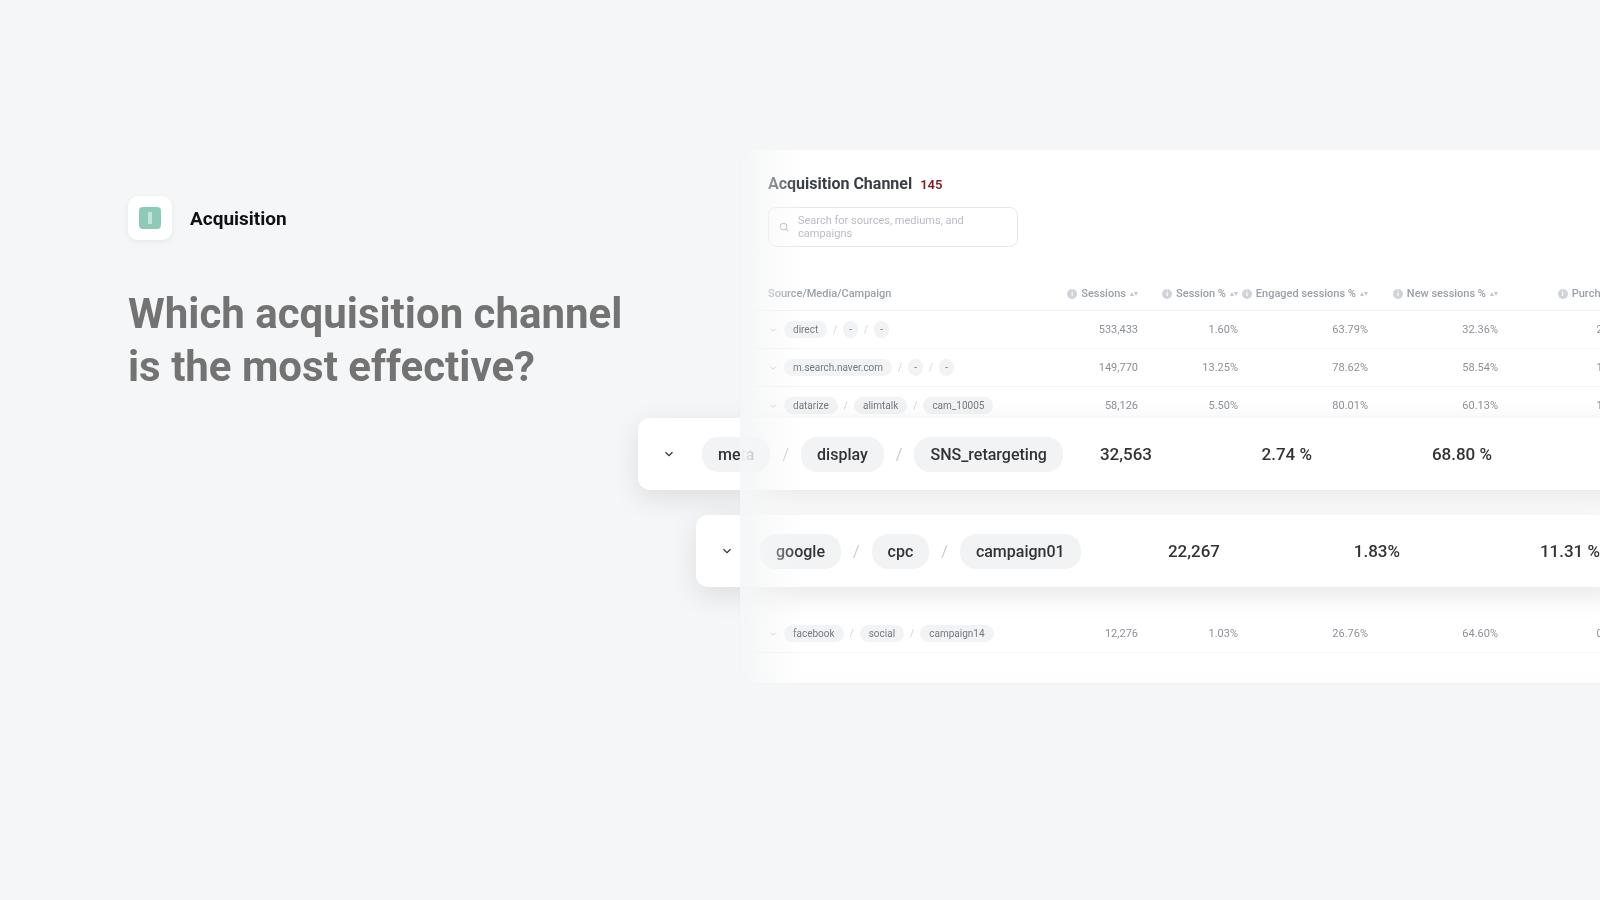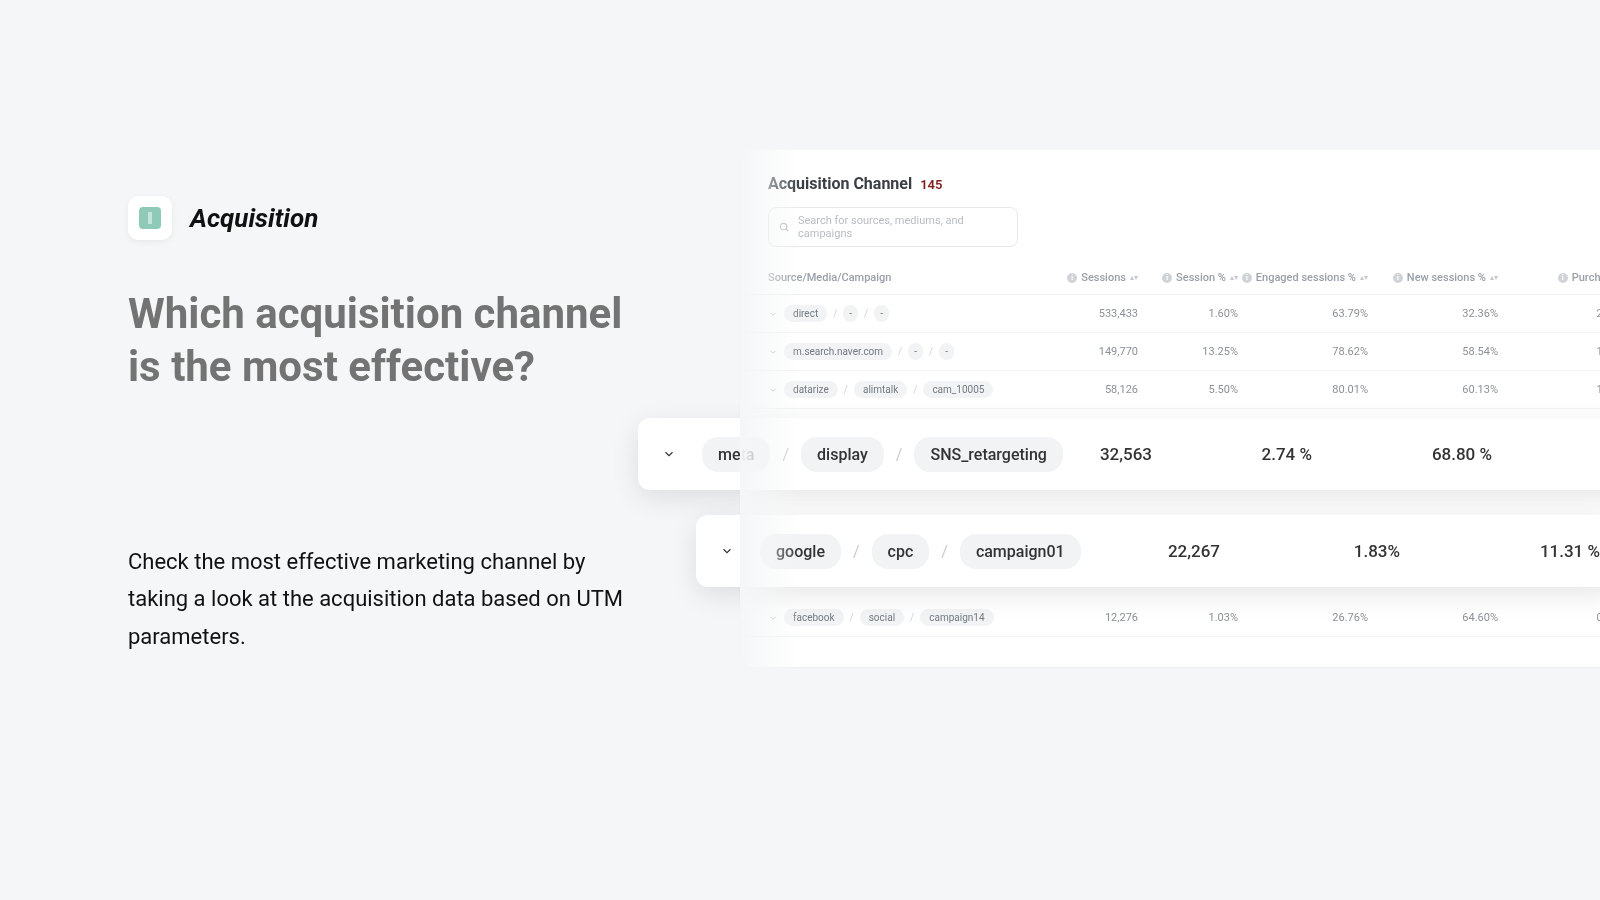--- a/index.html
+++ b/index.html
@@ -43,24 +43,23 @@
 .app-icon-inner::after {
   content: "";
   position: absolute;
   left: 9px;
   top: 5px;
   width: 4px;
   height: 12px;
   background: rgba(255,255,255,0.5);
 }
 .app-title {
-  font-size: 26px;
+  font-size: 19px;
   font-weight: 700;
   color: #111;
-  font-style: italic;
 }
 .headline {
   font-size: 42px;
   font-weight: 700;
   line-height: 1.25;
   color: #737373;
   margin-bottom: 150px;
 }
 .body-text {
   font-size: 22px;
@@ -92,21 +91,21 @@
   font-weight: 700;
   color: #3a3f45;
 }
 .panel-count {
   color: #7f1d1d;
   font-weight: 600;
   font-size: 13px;
   margin-left: 4px;
 }
 .search-wrap {
-  margin: 0 28px 14px 28px;
+  margin: 0 28px 30px 28px;
   width: 250px;
 }
 .search {
   display: flex;
   align-items: center;
   gap: 8px;
   border: 1px solid #e6e8eb;
   border-radius: 8px;
   padding: 6px 10px;
   color: #b8bdc4;
@@ -208,21 +207,20 @@
 <body>
 
 <div class="left-panel">
   <div class="header-row">
     <div class="app-icon">
         <div class="app-icon-inner"></div>
       </div>
     <div class="app-title">Acquisition</div>
   </div>
   <div class="headline">Which acquisition channel is the most effective?</div>
-  <div class="body-text">Check the most effective marketing channel by taking a look at the acquisition data based on UTM parameters.</div>
 </div>
 
 <div class="viz">
   <div class="panel">
     <div class="panel-title">
       <span>Acquisition Channel</span>
       <span class="panel-count">145</span>
     </div>
     <div class="search-wrap">
       <div class="search">

